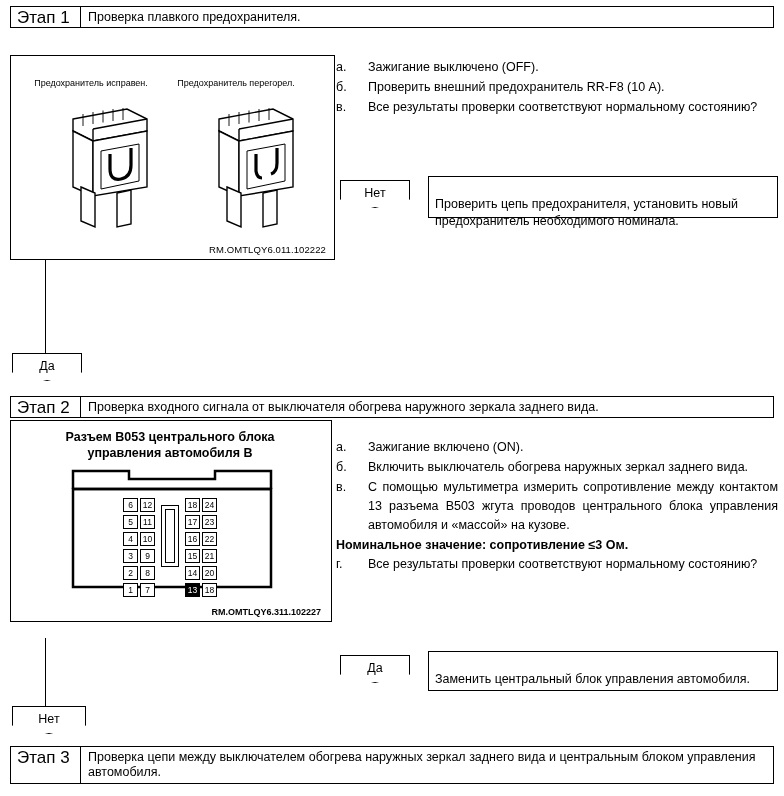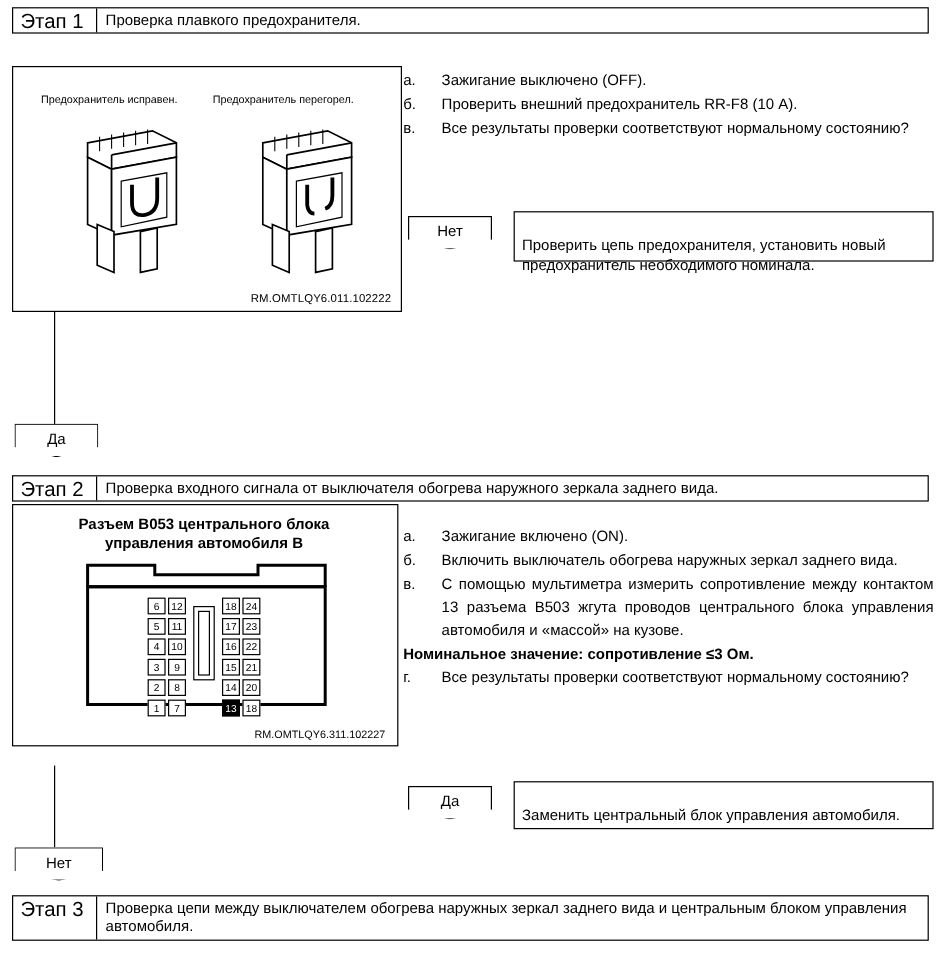--- a/index.html
+++ b/index.html
@@ -149,21 +149,21 @@
   .conn-slot {
     position: absolute;
     border: 1px solid #000;
     box-sizing: border-box;
     background: #fff;
   }
 
   .connector-ref {
     position: absolute;
     font-size: 9px;
-    font-weight: normal;
+    font-weight: bold;
   }
 
   
   .vline {
     position: absolute;
     width: 0;
     border-left: 1px solid #000;
   }
 </style>
 </head>

